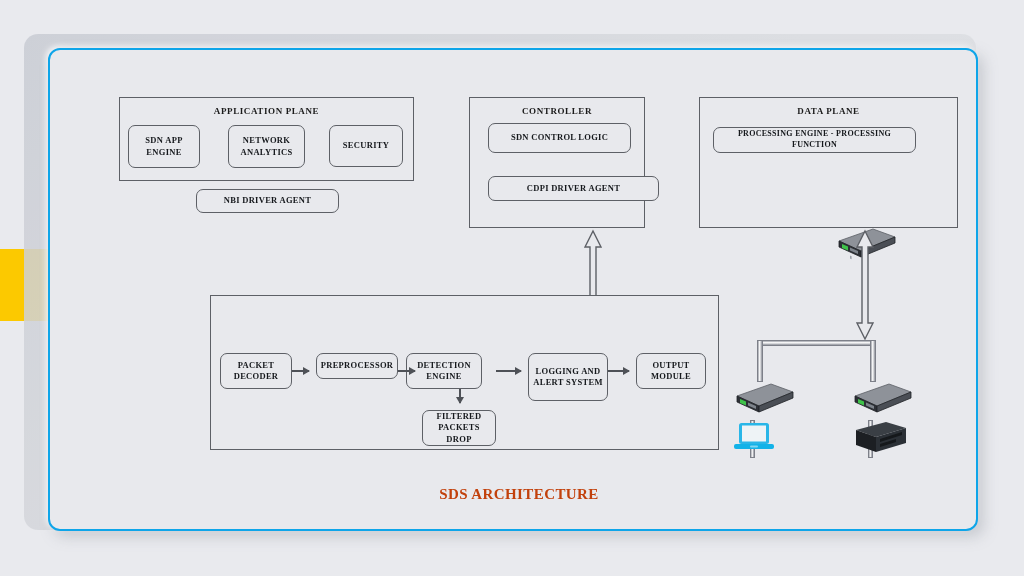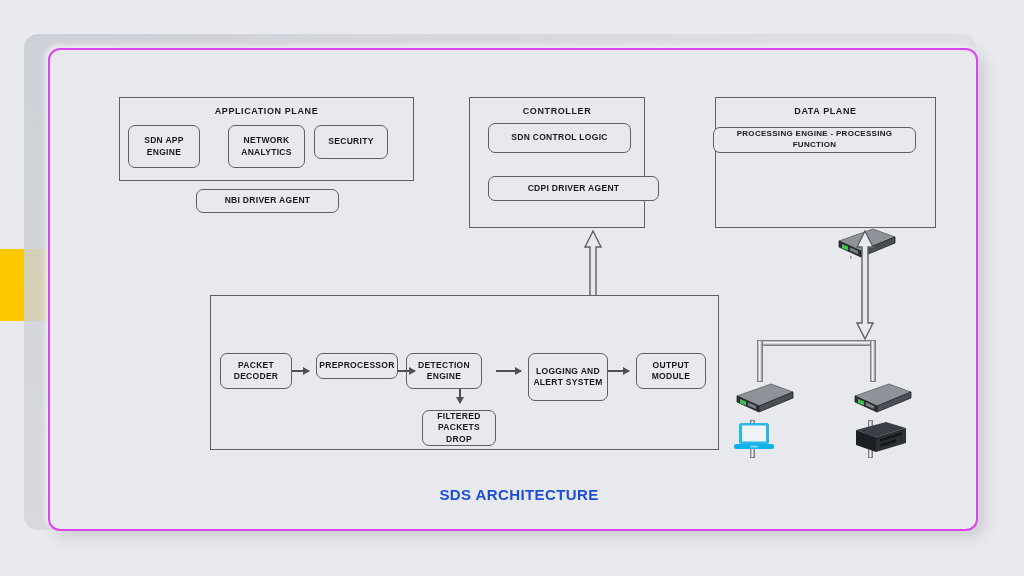--- a/index.html
+++ b/index.html
@@ -49,25 +49,26 @@
   }
 
   
   #card {
     position: absolute;
     left: 48px;
     top: 48px;
     width: 926px;
     height: 479px;
     background: #e8e9ed;
-    border: 2px solid #d946ef;
+    border: 2px solid #0ea5e9;
     border-radius: 12px;
     box-shadow: 6px 6px 14px rgba(140,145,155,.35),
                 -2px -2px 6px rgba(255,255,255,.9);
     z-index: 3;
+    font-family: Liberation Serif, serif;
   }
 
   
   .panel {
     position: absolute;
     background: #e8e9ed;
     border: 1px solid #5d6066;
     box-sizing: border-box;
   }
   .panel-title {
@@ -148,21 +149,21 @@
   
   #diagram-title {
     position: absolute;
     left: 12px;
     right: 0;
     bottom: 26px;
     text-align: center;
     font-size: 15px;
     font-weight: bold;
     letter-spacing: .4px;
-    color: #1d4ed8;
+    color: #c2410c;
   }
 
   
   .device { position: absolute; }
 </style>
 </head>
 <body>
 
 <div id="canvas">
 
@@ -171,36 +172,36 @@
 
   <div id="card">
 
     <div class="panel" style="left:69px; top:47px; width:295px; height:84px;">
       <div class="panel-title">APPLICATION  PLANE</div>
     </div>
     <div class="node" style="left:78px; top:75px; width:72px; height:43px; white-space:pre-line;">SDN APP
 ENGINE</div>
     <div class="node" style="left:178px; top:75px; width:77px; height:43px; white-space:pre-line;">NETWORK
 ANALYTICS</div>
-    <div class="node" style="left:264px; top:75px; width:74px; height:34px;">SECURITY</div>
+    <div class="node" style="left:279px; top:75px; width:74px; height:42px;">SECURITY</div>
     <div class="node" style="left:146px; top:139px; width:143px; height:24px;">NBI  DRIVER  AGENT</div>
 
     <div class="panel" style="left:419px; top:47px; width:176px; height:131px;">
       <div class="panel-title">CONTROLLER</div>
     </div>
     <div class="node" style="left:438px; top:73px; width:143px; height:30px;">SDN CONTROL LOGIC</div>
     <div class="node" style="left:438px; top:126px; width:171px; height:25px;">CDPI DRIVER AGENT</div>
 
     <div class="dbl-arrow" style="left:533px; top:179px; width:20px; height:116px;">
       <svg width="20" height="116" viewBox="0 0 20 116">
         <polygon points="10,2 18,18 13,18 13,98 18,98 10,114 2,98 7,98 7,18 2,18" fill="#e8e9ed" stroke="#5d6066" stroke-width="1.4"></polygon>
       </svg>
     </div>
 
-    <div class="panel" style="left:649px; top:47px; width:221px; height:131px;margin-left:16px;">
+    <div class="panel" style="left:649px; top:47px; width:259px; height:131px;">
       <div class="panel-title">DATA PLANE</div>
     </div>
     <div class="node" style="left:663px; top:77px; width:203px; height:26px; font-size:8px;">PROCESSING ENGINE - PROCESSING FUNCTION</div>
 
     <div class="device" style="left:781px; top:175px; width:66px; height:36px;">
       <svg width="66" height="36" viewBox="0 0 66 36">
         <polygon points="8,16 42,4 64,12 30,26" fill="#8e9299" stroke="#5c6066" stroke-width=".8"></polygon>
         <polygon points="8,16 30,26 30,32 8,22" fill="#2d3036" stroke="#1f2226" stroke-width=".8"></polygon>
         <polygon points="30,26 64,12 64,18 30,32" fill="#4a4e55" stroke="#1f2226" stroke-width=".8"></polygon>
         <polygon points="11,19 17,21.5 17,25.5 11,23" fill="#3fc34a"></polygon>

